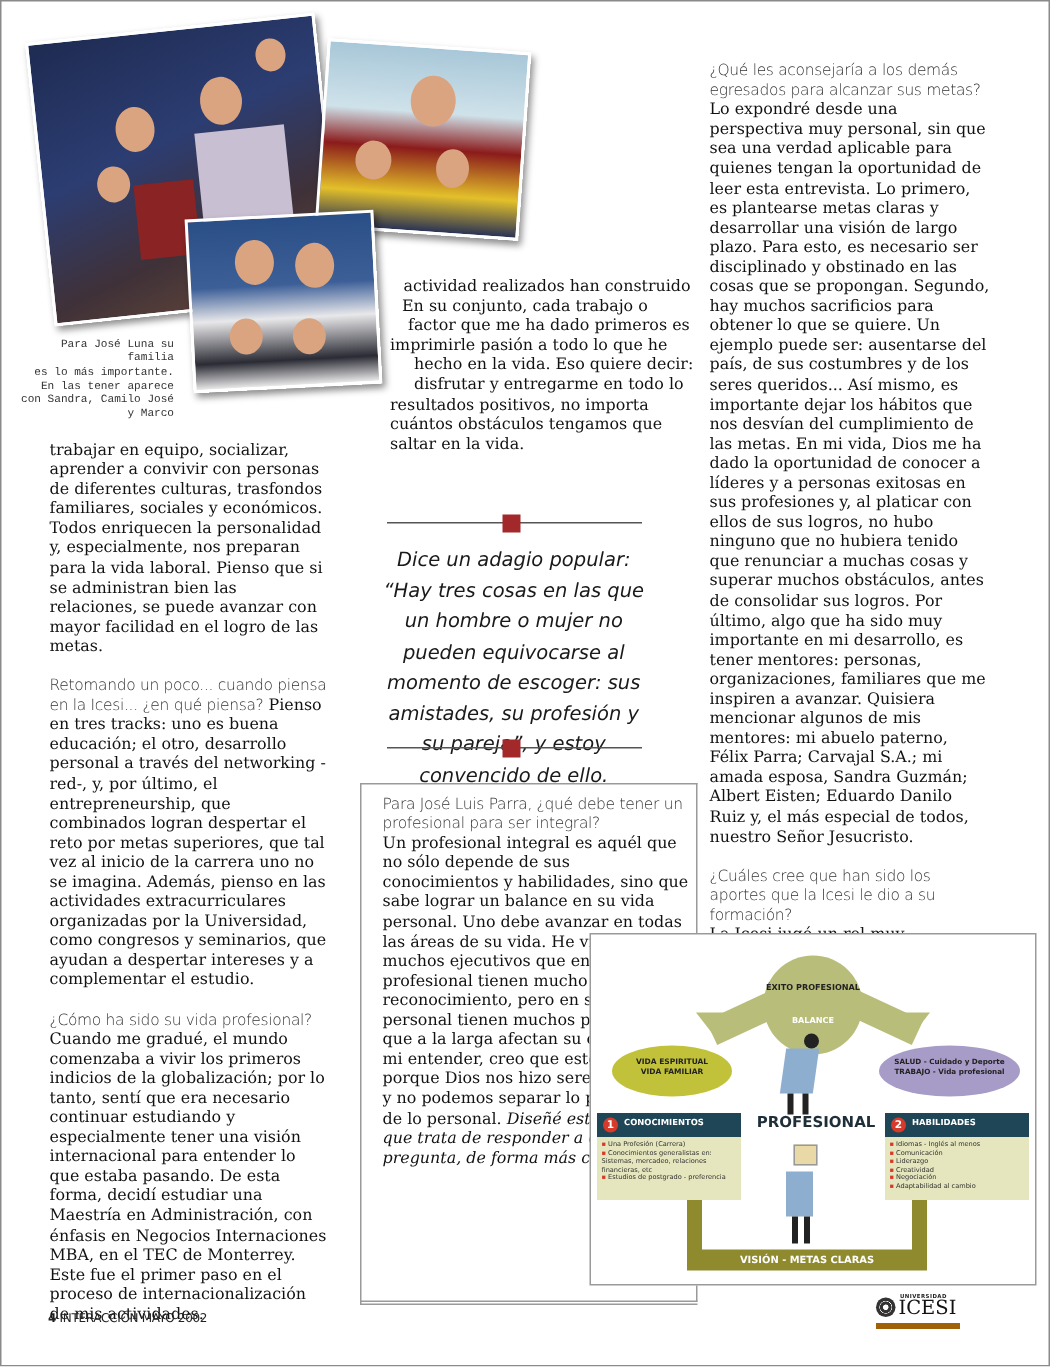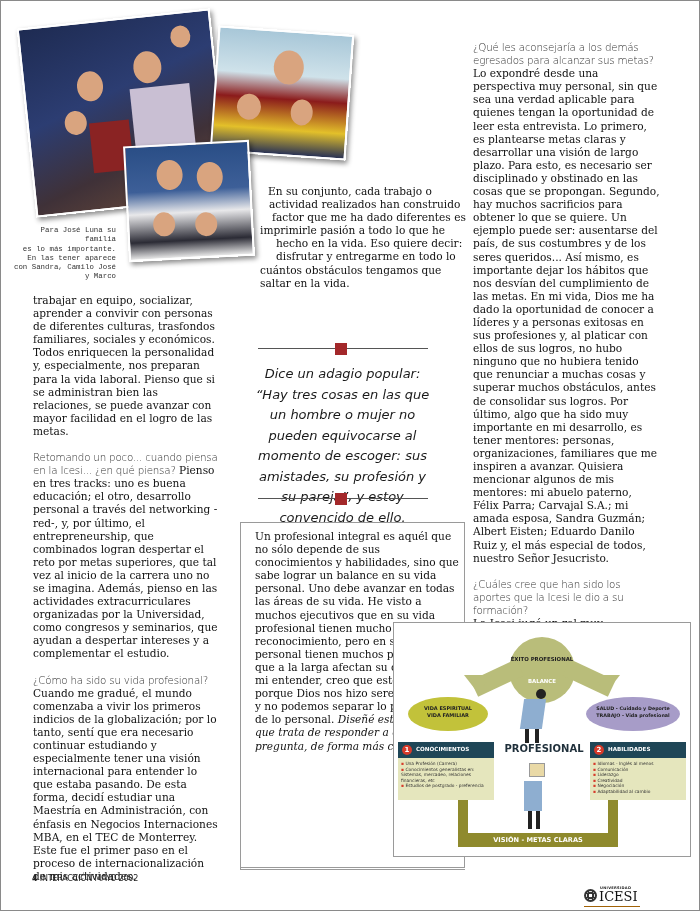--- a/index.html
+++ b/index.html
@@ -57,26 +57,27 @@
 
 <div class="abs caption" style="left:14px;top:226px;width:102px;">
   <div>Para José Luna su familia</div>
   <div>es lo más importante.</div>
   <div>En las tener aparece</div>
   <div>con Sandra, Camilo José</div>
   <div>y Marco</div>
 </div>
 
 <div class="abs body-text" style="left:260px;top:185px;width:210px;">
+  <div style="padding-left:9px">actividad realizados han construido</div>
   <div style="padding-left:8px">En su conjunto, cada trabajo o</div>
-  <div style="padding-left:9px">actividad realizados han construido</div>
-  <div style="padding-left:12px">factor que me ha dado diferentes es</div>
+  <div style="padding-left:12px">factor que me ha dado primeros es</div>
   <div style="">imprimirle pasión a todo lo que he</div>
   <div style="padding-left:16px">hecho en la vida. Eso quiere decir:</div>
   <div style="padding-left:16px">disfrutar y entregarme en todo lo</div>
+  <div>resultados positivos, no importa</div>
   <div>cuántos obstáculos tengamos que</div>
   <div>saltar en la vida.</div>
 </div>
 
 <div class="abs" style="left:33px;top:294px;width:185px;">
   <p class="body-text">trabajar en equipo, socializar, aprender a convivir con personas de diferentes culturas, trasfondos familiares, sociales y económicos. Todos enriquecen la personalidad y, especialmente, nos preparan para la vida laboral. Pienso que si se administran bien las relaciones, se puede avanzar con mayor facilidad en el logro de las metas.</p>
   <div class="gap"></div>
   <p class="body-text"><span class="q">Retomando un poco... cuando piensa en la Icesi... ¿en qué piensa?</span> <span>Pienso en tres tracks: uno es buena educación; el otro, desarrollo personal a través del networking -red-, y, por último, el entrepreneurship, que combinados logran despertar el reto por metas superiores, que tal vez al inicio de la carrera uno no se imagina. Además, pienso en las actividades extracurriculares organizadas por la Universidad, como congresos y seminarios, que ayudan a despertar intereses y a complementar el estudio.</span></p>
   <div class="gap"></div>
   <p class="body-text"><span class="q">¿Cómo ha sido su vida profesional?</span> <span>Cuando me gradué, el mundo comenzaba a vivir los primeros indicios de la globalización; por lo tanto, sentí que era necesario continuar estudiando y especialmente tener una visión internacional para entender lo que estaba pasando. De esta forma, decidí estudiar una Maestría en Administración, con énfasis en Negocios Internaciones MBA, en el TEC de Monterrey. Este fue el primer paso en el proceso de internacionalización de mis actividades.</span></p>
@@ -86,20 +87,21 @@
 <div class="sq" style="left:335px;top:343px;"></div>
 <div class="abs pullquote" style="left:250px;top:364px;width:185px;">Dice un adagio popular: “Hay tres cosas en las que un hombre o mujer no pueden equivocarse al momento de escoger: sus amistades, su profesión y su pareja”, y estoy convencido de ello.</div>
 <div class="rule" style="left:258px;top:498px;width:170px;"></div>
 <div class="sq" style="left:335px;top:493px;"></div>
 
 <div class="box" style="left:240px;top:522px;width:224px;height:346px;border-bottom:1px solid #9a9a9a;border-right:none;"></div>
 <div class="abs" style="left:464px;top:522px;width:1px;height:100px;background:#9a9a9a;"></div>
 <div class="abs" style="left:240px;top:867px;width:225px;height:1px;background:#9a9a9a;"></div>
 <div class="abs" style="left:464px;top:855px;width:1px;height:13px;background:#9a9a9a;"></div>
 <div class="abs" style="left:255px;top:530px;width:205px;">
+  <p class="q" style="width:205px;">Para José Luis Parra, ¿qué debe tener un profesional para ser integral?</p>
   <p class="body-text"><span>Un profesional integral es aquél que no sólo depende de sus conocimientos y habilidades, sino que sabe lograr un balance en su vida personal. Uno debe avanzar en todas las áreas de su vida. He visto a muchos ejecutivos que en su vida profesional tienen mucho reconocimiento, pero en su vida personal tienen muchos problemas, que a la larga afectan su carrera. En mi entender, creo que esto ocurre porque Dios nos hizo seres íntegros, y no podemos separar lo profesional de lo personal.</span> <i>Diseñé este gráfico que trata de responder a esta pregunta, de forma más clara.</i></p>
 </div>
 
 <style>
 </style>
 
 <div class="abs" style="left:473px;top:41px;width:188px;">
   <p class="q">¿Qué les aconsejaría a los demás egresados para alcanzar sus metas?</p>
   <p class="body-text">Lo expondré desde una perspectiva muy personal, sin que sea una verdad aplicable para quienes tengan la oportunidad de leer esta entrevista. Lo primero, es plantearse metas claras y desarrollar una visión de largo plazo. Para esto, es necesario ser disciplinado y obstinado en las cosas que se propongan. Segundo, hay muchos sacrificios para obtener lo que se quiere. Un ejemplo puede ser: ausentarse del país, de sus costumbres y de los seres queridos... Así mismo, es importante dejar los hábitos que nos desvían del cumplimiento de las metas. En mi vida, Dios me ha dado la oportunidad de conocer a líderes y a personas exitosas en sus profesiones y, al platicar con ellos de sus logros, no hubo ninguno que no hubiera tenido que renunciar a muchas cosas y superar muchos obstáculos, antes de consolidar sus logros. Por último, algo que ha sido muy importante en mi desarrollo, es tener mentores: personas, organizaciones, familiares que me inspiren a avanzar. Quisiera mencionar algunos de mis mentores: mi abuelo paterno, Félix Parra; Carvajal S.A.; mi amada esposa, Sandra Guzmán; Albert Eisten; Eduardo Danilo Ruiz y, el más especial de todos, nuestro Señor Jesucristo.</p>
   <div class="gap"></div>
@@ -168,17 +170,17 @@
   <div class="abs" style="left:64px;top:177px;width:10px;height:38px;background:#8f8a2d;"></div>
   <div class="abs" style="left:214px;top:177px;width:10px;height:38px;background:#8f8a2d;"></div>
   <div class="abs dg-text" style="left:64px;top:210px;width:160px;height:14px;background:#8f8a2d;color:#fff;font-size:6.6px;text-align:center;line-height:14px;">VISIÓN - METAS CLARAS</div>
 </div>
 
 <div class="abs footer" style="left:32px;top:874px;">
   <span style="font-weight:bold;">4</span>
   <span>INTERACCIÓN</span>
   <span>MAYO 2002</span>
 </div>
-<div class="abs" style="left:584px;top:886px;width:56px;height:20px;border-bottom:1px solid #a16207;">
+<div class="abs" style="left:584px;top:862px;width:56px;height:20px;border-bottom:4px solid #a16207;">
   <div class="abs" style="left:0;top:3px;width:13px;height:13px;border-radius:50%;background:radial-gradient(circle,#fff 18%,#333 22%,#333 40%,#fff 44%,#333 48%);"></div>
   <div class="abs" style="left:16px;top:0px;font-family:'DejaVu Sans',sans-serif;font-size:3.6px;font-weight:bold;letter-spacing:0.3px;color:#222;">UNIVERSIDAD</div>
   <div class="abs" style="left:15px;top:4px;font-family:'DejaVu Serif',serif;font-size:13px;line-height:14px;color:#111;">ICESI</div>
 </div>
 
 </body></html>

